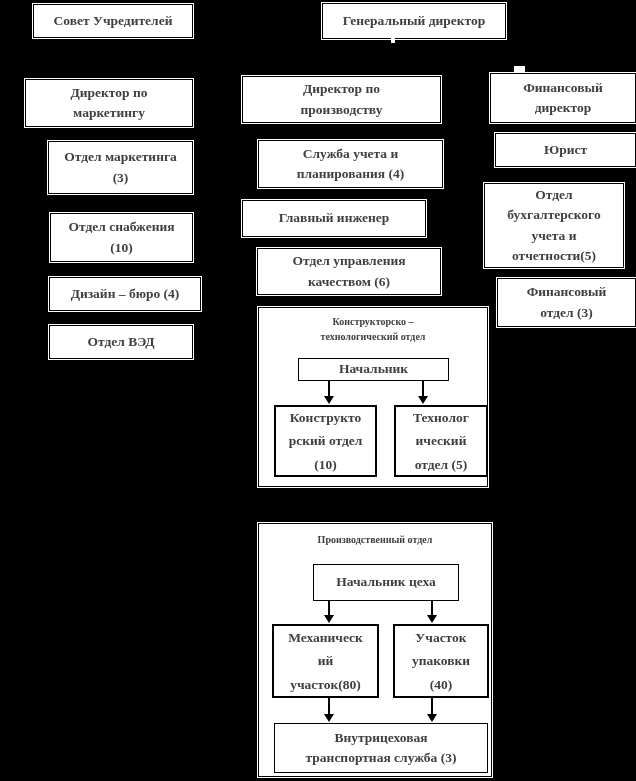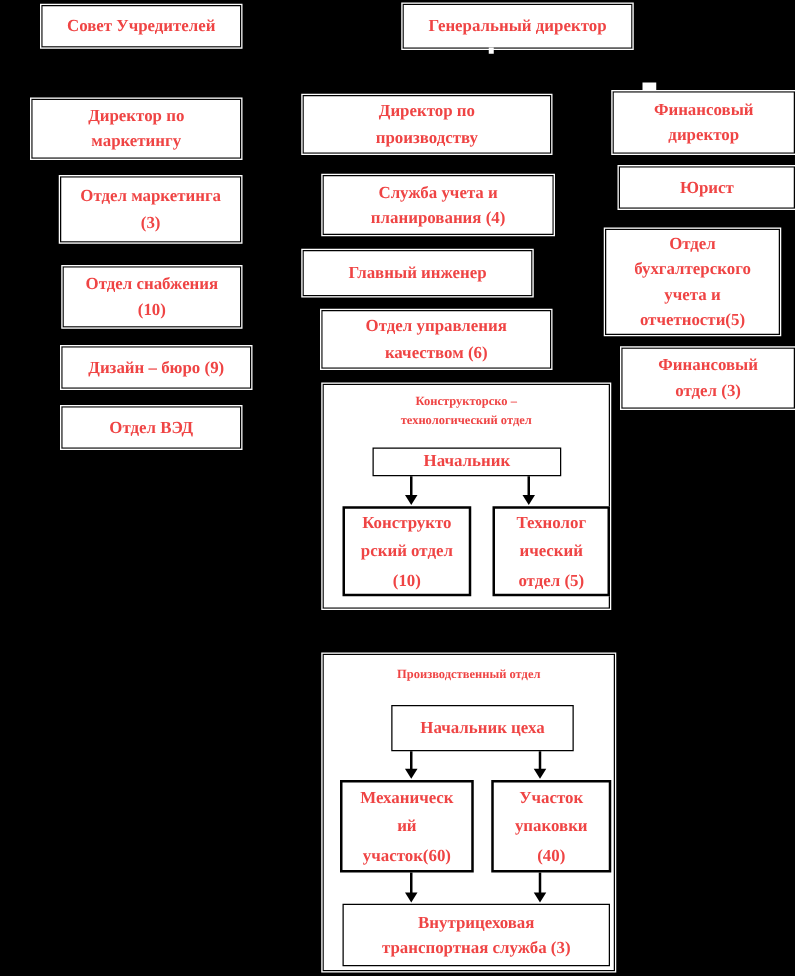--- a/index.html
+++ b/index.html
@@ -5,21 +5,21 @@
   html, body { margin: 0; padding: 0; }
   body { background: #000; }
   #page {
     position: relative;
     width: 636px;
     height: 781px;
     background: #000000;
     overflow: hidden;
     font-family: "Liberation Serif", "DejaVu Serif", serif;
     font-weight: bold;
-    color: #ef4444;
+    color: #404040;
   }
   .box {
     position: absolute;
     background: #ffffff;
     border: 1px solid #000000;
     outline: 1px solid #ffffff;
     display: flex;
     align-items: center;
     justify-content: center;
     text-align: center;
@@ -82,21 +82,21 @@
 
   <div class="tick" style="left:391px; top:38px; width:4px; height:5px;"></div>
   <div class="tick" style="left:514px; top:66px; width:11px; height:7px;"></div>
 
   <div class="box" style="left:25px; top:79px; width:168px; height:48px;">Директор по
 маркетингу</div>
   <div class="box" style="left:48px; top:141px; width:145px; height:53px;">Отдел маркетинга
 (3)</div>
   <div class="box" style="left:50px; top:213px; width:143px; height:49px;">Отдел снабжения
 (10)</div>
-  <div class="box" style="left:49px; top:277px; width:152px; height:34px;">Дизайн – бюро (9)</div>
+  <div class="box" style="left:49px; top:277px; width:152px; height:34px;">Дизайн – бюро (4)</div>
   <div class="box" style="left:49px; top:325px; width:144px; height:34px;">Отдел ВЭД</div>
 
   <div class="box" style="left:242px; top:76px; width:199px; height:47px;">Директор по
 производству</div>
   <div class="box" style="left:258px; top:140px; width:185px; height:48px;">Служба учета и
 планирования (4)</div>
   <div class="box" style="left:242px; top:200px; width:184px; height:37px;">Главный инженер</div>
   <div class="box" style="left:257px; top:248px; width:184px; height:47px;">Отдел управления
 качеством (6)</div>
 
@@ -128,21 +128,21 @@
 
   <div class="section" style="left:258px; top:523px; width:234px; height:254px;">
     <div class="section-title" style="top:9px;">Производственный отдел</div>
     <div class="inner thin" style="left:54px; top:40px; width:146px; height:37px;">Начальник цеха</div>
     <div class="vline" style="left:69px; top:77px; height:15px;"></div>
     <div class="ahead" style="left:65px; top:91px;"></div>
     <div class="vline" style="left:172px; top:77px; height:15px;"></div>
     <div class="ahead" style="left:168px; top:91px;"></div>
     <div class="inner tall" style="left:13px; top:100px; width:107px; height:74px;">Механическ
 ий
-участок(60)</div>
+участок(80)</div>
     <div class="inner tall" style="left:134px; top:100px; width:96px; height:74px;">Участок
 упаковки
 (40)</div>
     <div class="vline" style="left:69px; top:174px; height:17px;"></div>
     <div class="ahead" style="left:65px; top:190px;"></div>
     <div class="vline" style="left:172px; top:174px; height:17px;"></div>
     <div class="ahead" style="left:168px; top:190px;"></div>
     <div class="inner thin" style="left:15px; top:199px; width:214px; height:50px;">Внутрицеховая
 транспортная служба (3)</div>
   </div>

